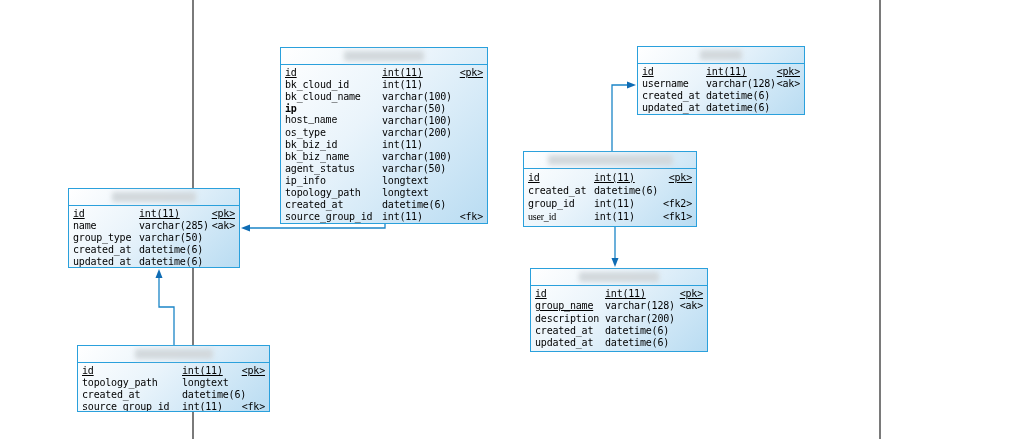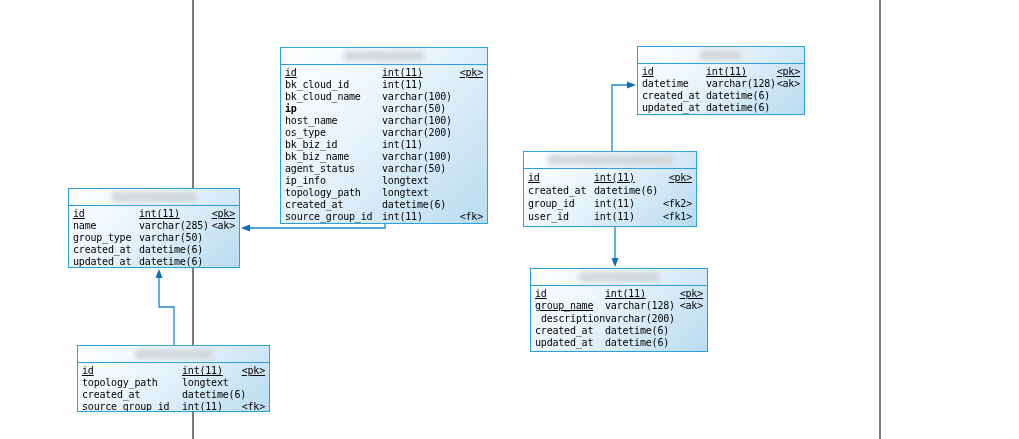--- a/index.html
+++ b/index.html
@@ -66,21 +66,21 @@
           </div>
           <div class="row">
             <span class="fname" style="width: 97px;">bk_cloud_name</span>
             <span class="ftype">varchar(100)</span>
           </div>
           <div class="row">
             <span class="fname" style="width: 97px; font-weight: bold;">ip</span>
             <span class="ftype">varchar(50)</span>
           </div>
           <div class="row">
-            <span class="fname" style="width: 97px;">host_name</span>
+            <span class="fname" style="width: 97px; font-family: Liberation Mono, monospace;">host_name</span>
             <span class="ftype">varchar(100)</span>
           </div>
           <div class="row">
             <span class="fname" style="width: 97px;">os_type</span>
             <span class="ftype">varchar(200)</span>
           </div>
           <div class="row">
             <span class="fname" style="width: 97px;">bk_biz_id</span>
             <span class="ftype">int(11)</span>
           </div>
@@ -115,21 +115,21 @@
         <div class="thead">
           <div class="blur" style="width: 42px; background: rgb(210, 216, 220);"></div>
         </div>
         <div class="tbody">
           <div class="row pk">
             <span class="fname" style="width: 64px;">id</span>
             <span class="ftype">int(11)</span>
             <span class="fkey">&lt;pk&gt;</span>
           </div>
           <div class="row">
-            <span class="fname" style="width: 64px;">datetime</span>
+            <span class="fname" style="width: 64px;">username</span>
             <span class="ftype">varchar(128)</span>
             <span class="fkey">&lt;ak&gt;</span>
           </div>
           <div class="row">
             <span class="fname" style="width: 64px;">created_at</span>
             <span class="ftype">datetime(6)</span>
           </div>
           <div class="row">
             <span class="fname" style="width: 64px;">updated_at</span>
             <span class="ftype">datetime(6)</span>
@@ -149,21 +149,21 @@
           <div class="row">
             <span class="fname" style="width: 66px;">created_at</span>
             <span class="ftype">datetime(6)</span>
           </div>
           <div class="row">
             <span class="fname" style="width: 66px;">group_id</span>
             <span class="ftype">int(11)</span>
             <span class="fkey">&lt;fk2&gt;</span>
           </div>
           <div class="row">
-            <span class="fname" style="width: 66px;">user_id</span>
+            <span class="fname" style="width: 66px; font-family: Liberation Serif, serif;">user_id</span>
             <span class="ftype">int(11)</span>
             <span class="fkey">&lt;fk1&gt;</span>
           </div>
         </div>
       </div>
       <div class="table" style="left: 68px; top: 188px; width: 172px; height: 80px;">
         <div class="thead">
           <div class="blur" style="width: 84px; background: rgb(210, 216, 220);"></div>
         </div>
         <div class="tbody">
@@ -225,21 +225,21 @@
             <span class="fname" style="width: 70px;">id</span>
             <span class="ftype">int(11)</span>
             <span class="fkey">&lt;pk&gt;</span>
           </div>
           <div class="row">
             <span class="fname" style="width: 70px; text-decoration: underline;">group_name</span>
             <span class="ftype">varchar(128)</span>
             <span class="fkey">&lt;ak&gt;</span>
           </div>
           <div class="row">
-            <span class="fname" style="width: 70px; text-align: right;">description</span>
+            <span class="fname" style="width: 70px;">description</span>
             <span class="ftype">varchar(200)</span>
           </div>
           <div class="row">
             <span class="fname" style="width: 70px;">created_at</span>
             <span class="ftype">datetime(6)</span>
           </div>
           <div class="row">
             <span class="fname" style="width: 70px;">updated_at</span>
             <span class="ftype">datetime(6)</span>
           </div>

